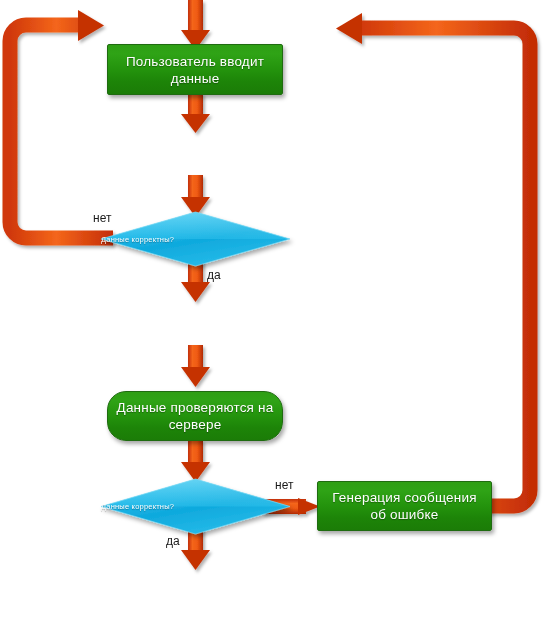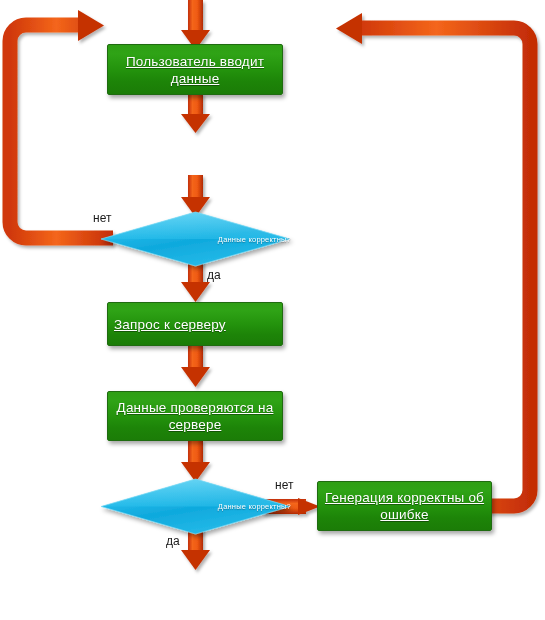--- a/index.html
+++ b/index.html
@@ -18,25 +18,24 @@
     position:absolute;
     left:0; top:0;
     width:545px;
     height:620px;
   }
   .node{
     position:absolute;
     box-sizing:border-box;
     display:flex;
     align-items:center;
-    justify-content:flex-start;
+    justify-content:flex-end;
     text-align:center;
     color:#ffffff;
     z-index:5;
-    text-decoration:underline;
   }
   .proc{
     border:1px solid #1f6b10;
     border-radius:2px;
     background:
       linear-gradient(to bottom,
         #2e9e14 0%,
         #2fa316 18%,
         #23920c 52%,
         #1d8408 75%,
@@ -46,21 +45,21 @@
     line-height:17px;
     letter-spacing:0.2px;
     text-shadow:0 1px 1px rgba(0,0,0,0.35);
     padding:2px 6px;
   }
   .decision-wrap{
     position:absolute;
     z-index:6;
     display:flex;
     align-items:center;
-    justify-content:flex-end;
+    justify-content:flex-start;
   }
   .decision-label{
     position:relative;
     z-index:2;
     color:#ffffff;
     font-size:7.5px;
     line-height:9px;
     letter-spacing:0.2px;
     text-shadow:0 1px 1px rgba(0,0,0,0.30);
     white-space:nowrap;
@@ -192,34 +191,31 @@
 
   <div class="node proc" style="left:107px; top:44px; width:176px; height:51px;">
     <span>Пользователь вводит данные</span>
   </div>
 
 
   <div class="decision-wrap" style="left:101px; top:212px; width:190px; height:55px;">
     <span class="decision-label">Данные корректны?</span>
   </div>
 
-  <div class="node proc" style="left:107px; top:302px; width:176px; height:44px;">
-    <span>Запрос к серверу</span>
-  </div>
-
-  <div class="node proc" style="left:107px; top:391px; width:176px; height:50px;">
+
+  <div class="node proc" style="left:107px; top:391px; width:176px; height:50px;border-radius:19px;">
     <span>Данные проверяются на сервере</span>
   </div>
 
   <div class="decision-wrap" style="left:101px; top:479px; width:190px; height:55px;">
     <span class="decision-label">Данные корректны?</span>
   </div>
 
   <div class="node proc" style="left:317px; top:481px; width:175px; height:50px;">
-    <span>Генерация корректны об ошибке</span>
+    <span>Генерация сообщения об ошибке</span>
   </div>
 
 
   <div class="edge-label" style="left:93px; top:211px;">нет</div>
 
   <div class="edge-label" style="left:207px; top:268px;">да</div>
 
   <div class="edge-label" style="left:275px; top:478px;">нет</div>
 
   <div class="edge-label" style="left:166px; top:534px;">да</div>

